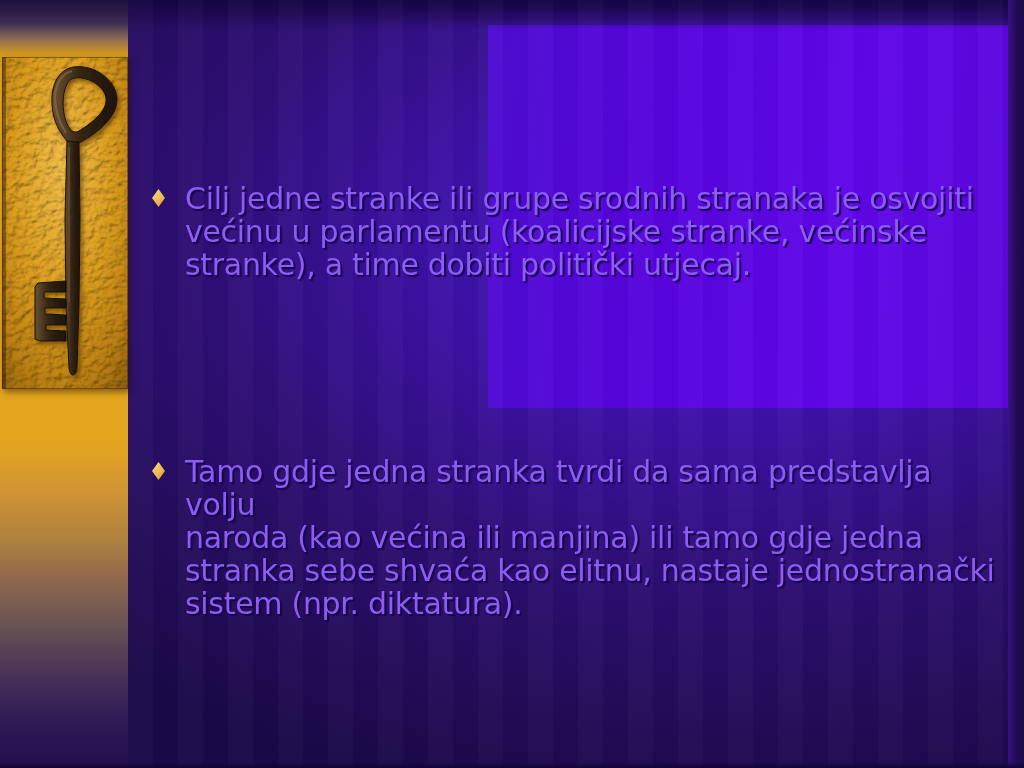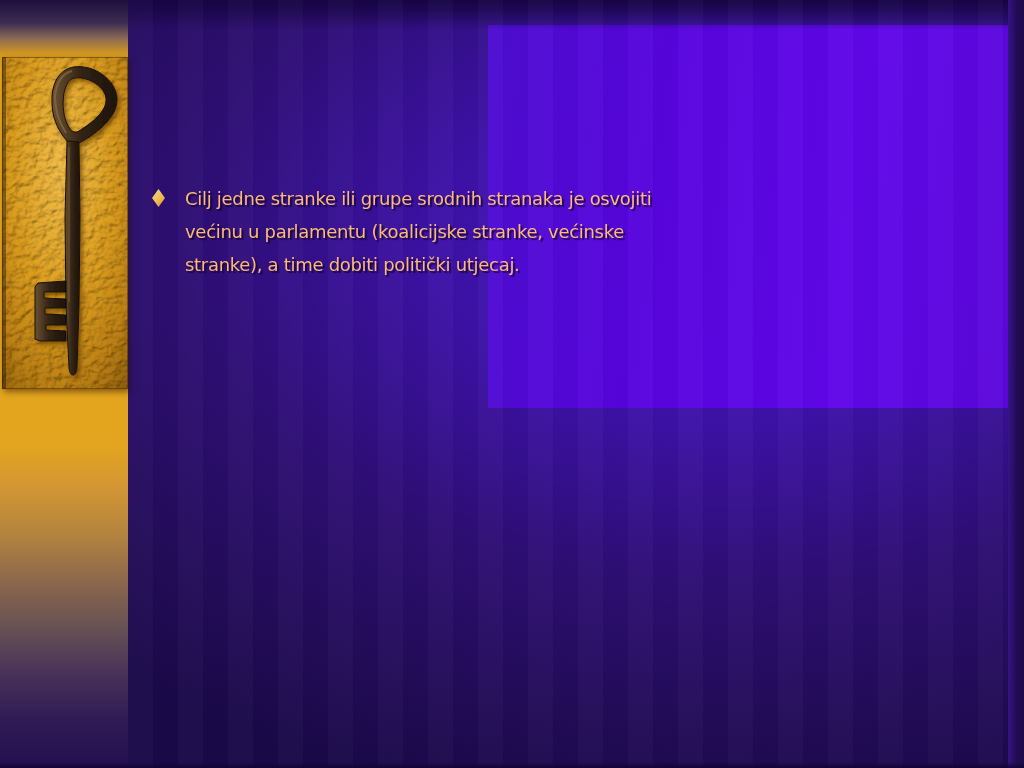--- a/index.html
+++ b/index.html
@@ -50,21 +50,21 @@
   
   .content{position:absolute;left:128px;top:0;right:0;bottom:0;}
   .bullet{position:absolute;left:24px;right:18px;display:flex;align-items:flex-start;}
   .diamond{
     flex:none;width:13px;height:18px;margin-top:7px;
     background:linear-gradient(135deg,#f8d88e 0%,#eebb55 55%,#cf9226 100%);
     clip-path:polygon(50% 0,100% 50%,50% 100%,0 50%);
   }
   .btext{
     margin-left:20px;white-space:pre-line;
-    color:#fdba74;font-size:18px;line-height:33px;letter-spacing:-.3px;
+    color:#8b5cf6;font-size:30px;line-height:33px;letter-spacing:-.3px;
     text-shadow:2px 2px 1px rgba(20,2,60,.85);
   }
   .b1{top:182px}.b2{top:319px}.b3{top:455px}
 </style>
 </head>
 <body>
 
 <div class="slide">
 
   <div class="main-bg"></div>
@@ -124,16 +124,23 @@
     </div>
   </div>
 
   <div class="content">
     <div class="bullet b1">
       <span class="diamond"></span>
       <span class="btext">Cilj jedne stranke ili grupe srodnih stranaka je osvojiti
 većinu u parlamentu (koalicijske stranke, većinske
 stranke), a time dobiti politički utjecaj.</span>
     </div>
+    <div class="bullet b3">
+      <span class="diamond"></span>
+      <span class="btext">Tamo gdje jedna stranka tvrdi da sama predstavlja volju
+naroda (kao većina ili manjina) ili tamo gdje jedna
+stranka sebe shvaća kao elitnu, nastaje jednostranački
+sistem (npr. diktatura).</span>
+    </div>
   </div>
 
   <div class="bottom-band"></div>
 </div>
 
 </body></html>

